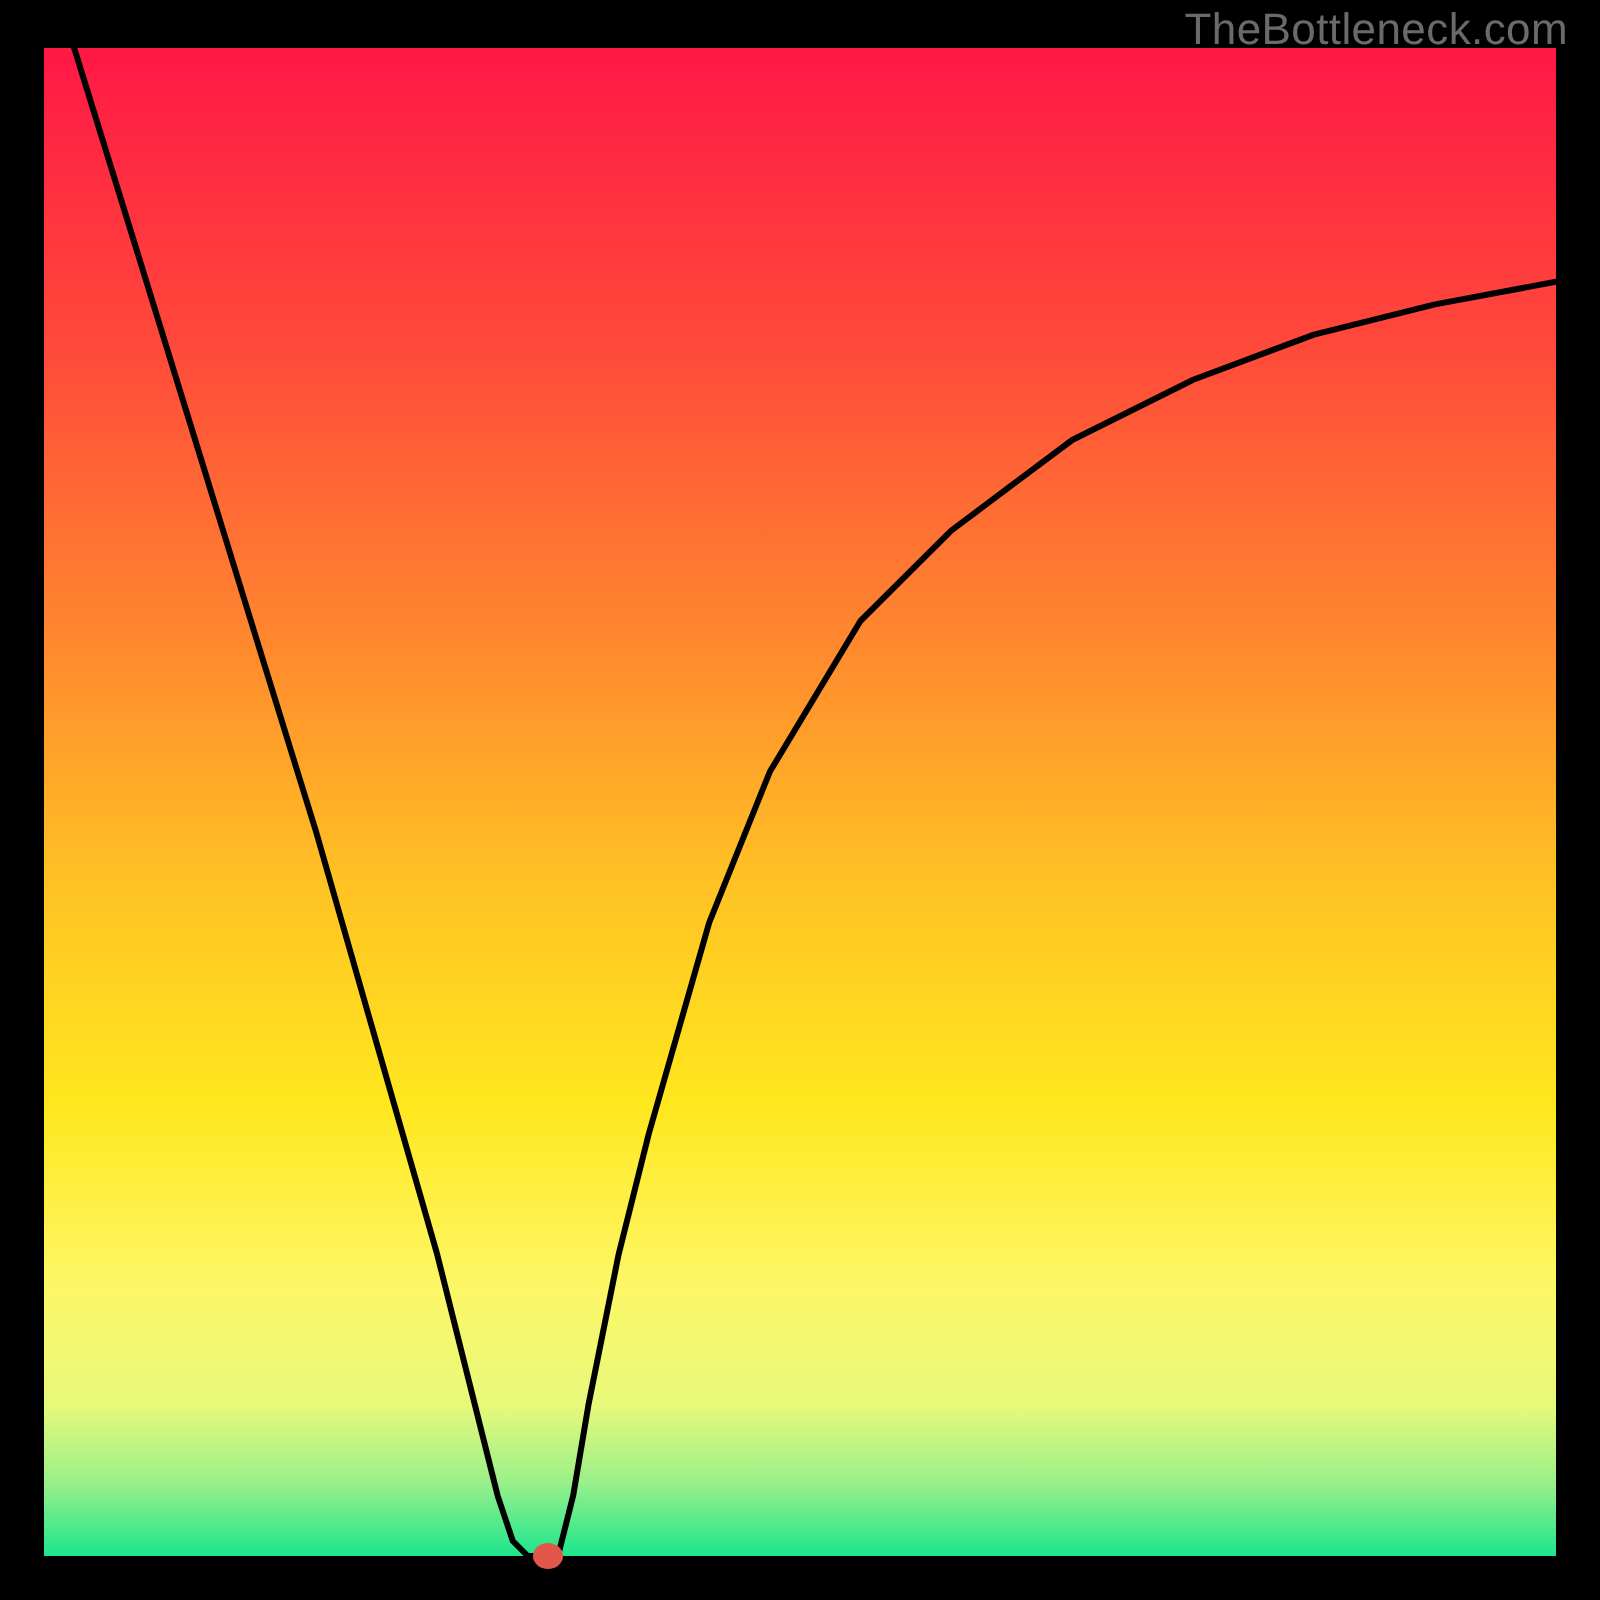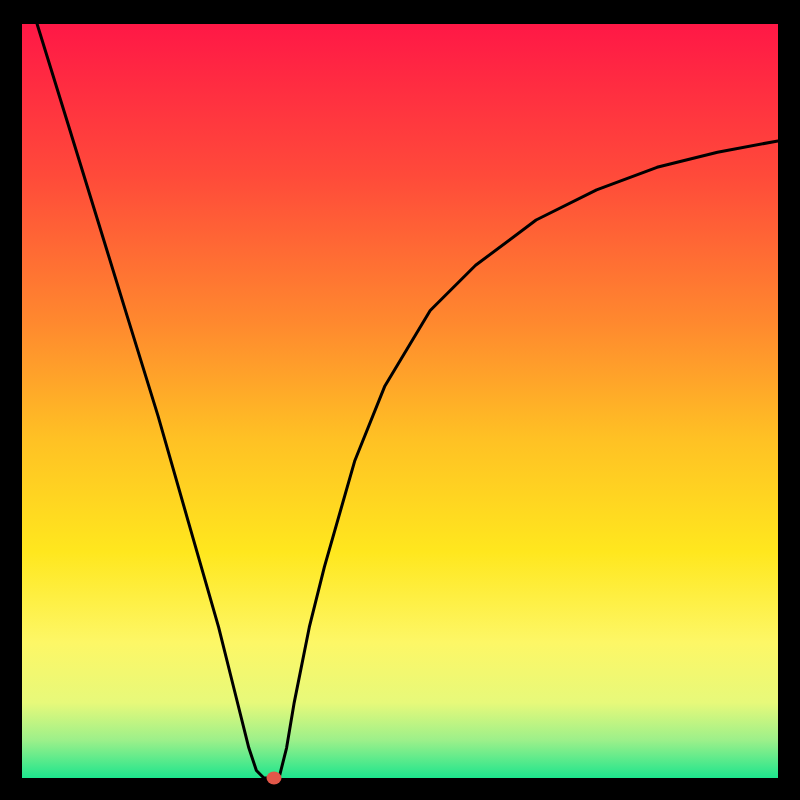--- a/index.html
+++ b/index.html
@@ -46,20 +46,21 @@
     border-radius: 50% / 50%;
     background: #e25749;
     transform: translate(-50%, -50%);
   }
 </style>
 </head>
 <body>
 
 <div class="stage">
 
+  <div class="watermark">TheBottleneck.com</div>
 
   <div class="plot-frame">
     <svg class="plot" viewBox="0 0 756 754" preserveAspectRatio="none">
       <defs>
         <linearGradient id="bg-grad" x1="0" y1="0" x2="0" y2="1">
         <stop offset="0%" stop-color="#ff1846"></stop>
             <stop offset="20%" stop-color="#ff4a3a"></stop>
             <stop offset="40%" stop-color="#ff8a2e"></stop>
             <stop offset="55.00000000000001%" stop-color="#ffc124"></stop>
             <stop offset="70%" stop-color="#ffe71e"></stop>

